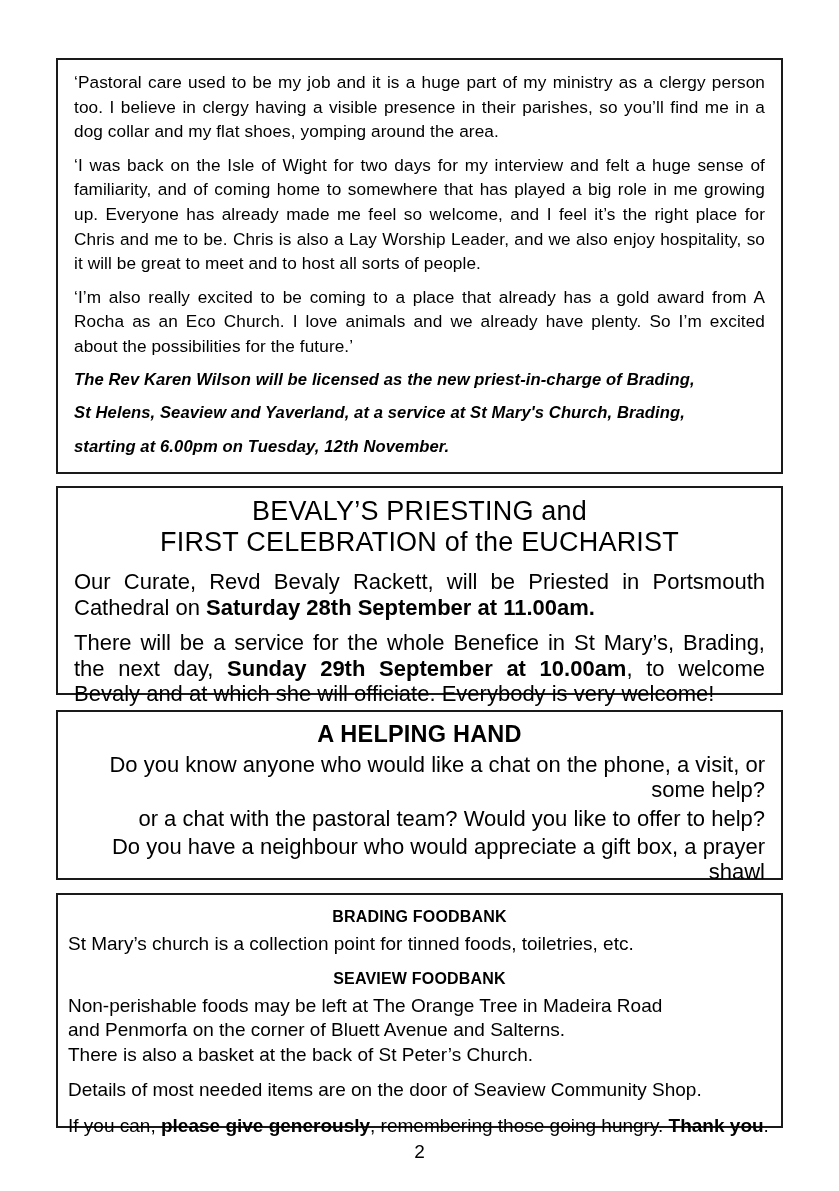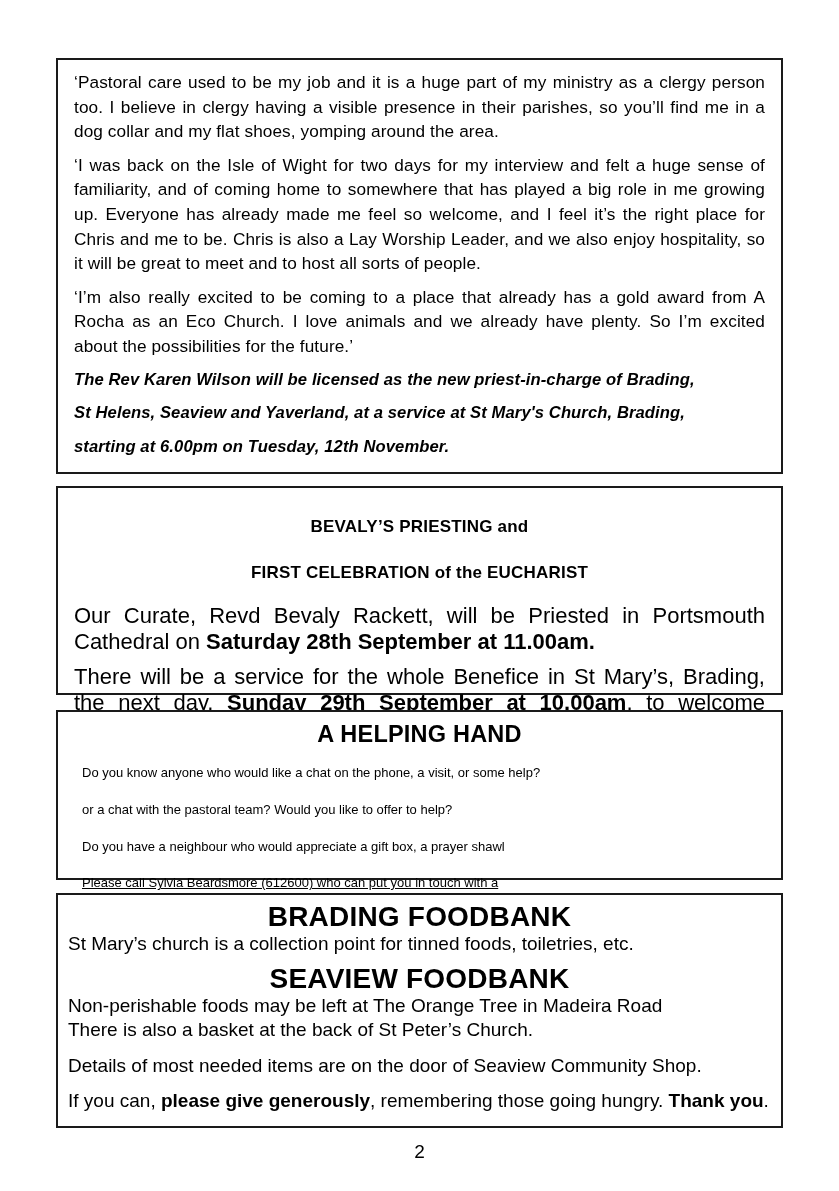--- a/index.html
+++ b/index.html
@@ -62,24 +62,24 @@
   #box-priesting {
     position: absolute;
     left: 0;
     top: 486px;
     width: 727px;
     height: 209px;
     padding: 8px 16px 8px 16px;
   }
   .head-2 {
     text-align: center;
-    font-weight: bold;
-    font-size: 17px;
+    font-weight: normal;
+    font-size: 27px;
     line-height: 31px;
-    margin: 15px;
+    margin: 0;
     letter-spacing: 0.2px;
   }
   #box-priesting p.body {
     margin: 10px 0 0 0;
     font-size: 22px;
     line-height: 25.5px;
     text-align: justify;
   }
   #box-priesting p.body.first { margin-top: 11px; }
 
@@ -94,40 +94,40 @@
   }
   .head-3 {
     text-align: center;
     font-weight: bold;
     font-size: 23.5px;
     line-height: 30px;
     margin: 0 0 4px 0;
     letter-spacing: 0.2px;
   }
   .centered-line {
-    text-align: left;
-    font-size: 13px;
+    text-align: right;
+    font-size: 22px;
     line-height: 24.8px;
-    margin: 12px;
+    margin: 4px;
   }
   .gap-top { margin-top: 8px; text-decoration: underline; }
 
   
   #box-foodbank {
     position: absolute;
     left: 0;
     top: 893px;
     width: 727px;
     height: 235px;
     padding: 6px 10px 6px 10px;
   }
   .head-4 {
     text-align: center;
     font-weight: bold;
-    font-size: 28px;
+    font-size: 16px;
     line-height: 31px;
     margin: 0;
     letter-spacing: 0.2px;
   }
   .head-4.second { margin-top: 6px; }
   .fb-line {
     text-align: left;
     font-size: 19px;
     line-height: 24.6px;
     margin: 0;
@@ -174,20 +174,21 @@
     <p class="centered-line">or a chat with the pastoral team? Would you like to offer to help?</p>
     <p class="centered-line">Do you have a neighbour who would appreciate a gift box, a prayer shawl</p>
     <p class="centered-line gap-top">Please call Sylvia Beardsmore (612600) who can put you in touch with a</p>
   </section>
 
   <section class="box" id="box-foodbank">
     <h2 class="head-4">BRADING FOODBANK</h2>
     <p class="fb-line">St Mary’s church is a collection point for tinned foods, toiletries, etc.</p>
     <h2 class="head-4 second">SEAVIEW FOODBANK</h2>
     <p class="fb-line">Non-perishable foods may be left at The Orange Tree in Madeira Road</p>
+    <p class="fb-line">and Penmorfa on the corner of Bluett Avenue and Salterns.</p>
     <p class="fb-line">There is also a basket at the back of St Peter’s Church.</p>
     <p class="fb-line spaced">Details of most needed items are on the door of Seaview Community Shop.</p>
     <p class="fb-line spaced"><span>If you can, </span><b>please give generously</b><span>, remembering those going hungry. </span><b>Thank you</b><span>.</span></p>
   </section>
 
   <div id="page-number">2</div>
 
 </div>
 
 </body></html>

